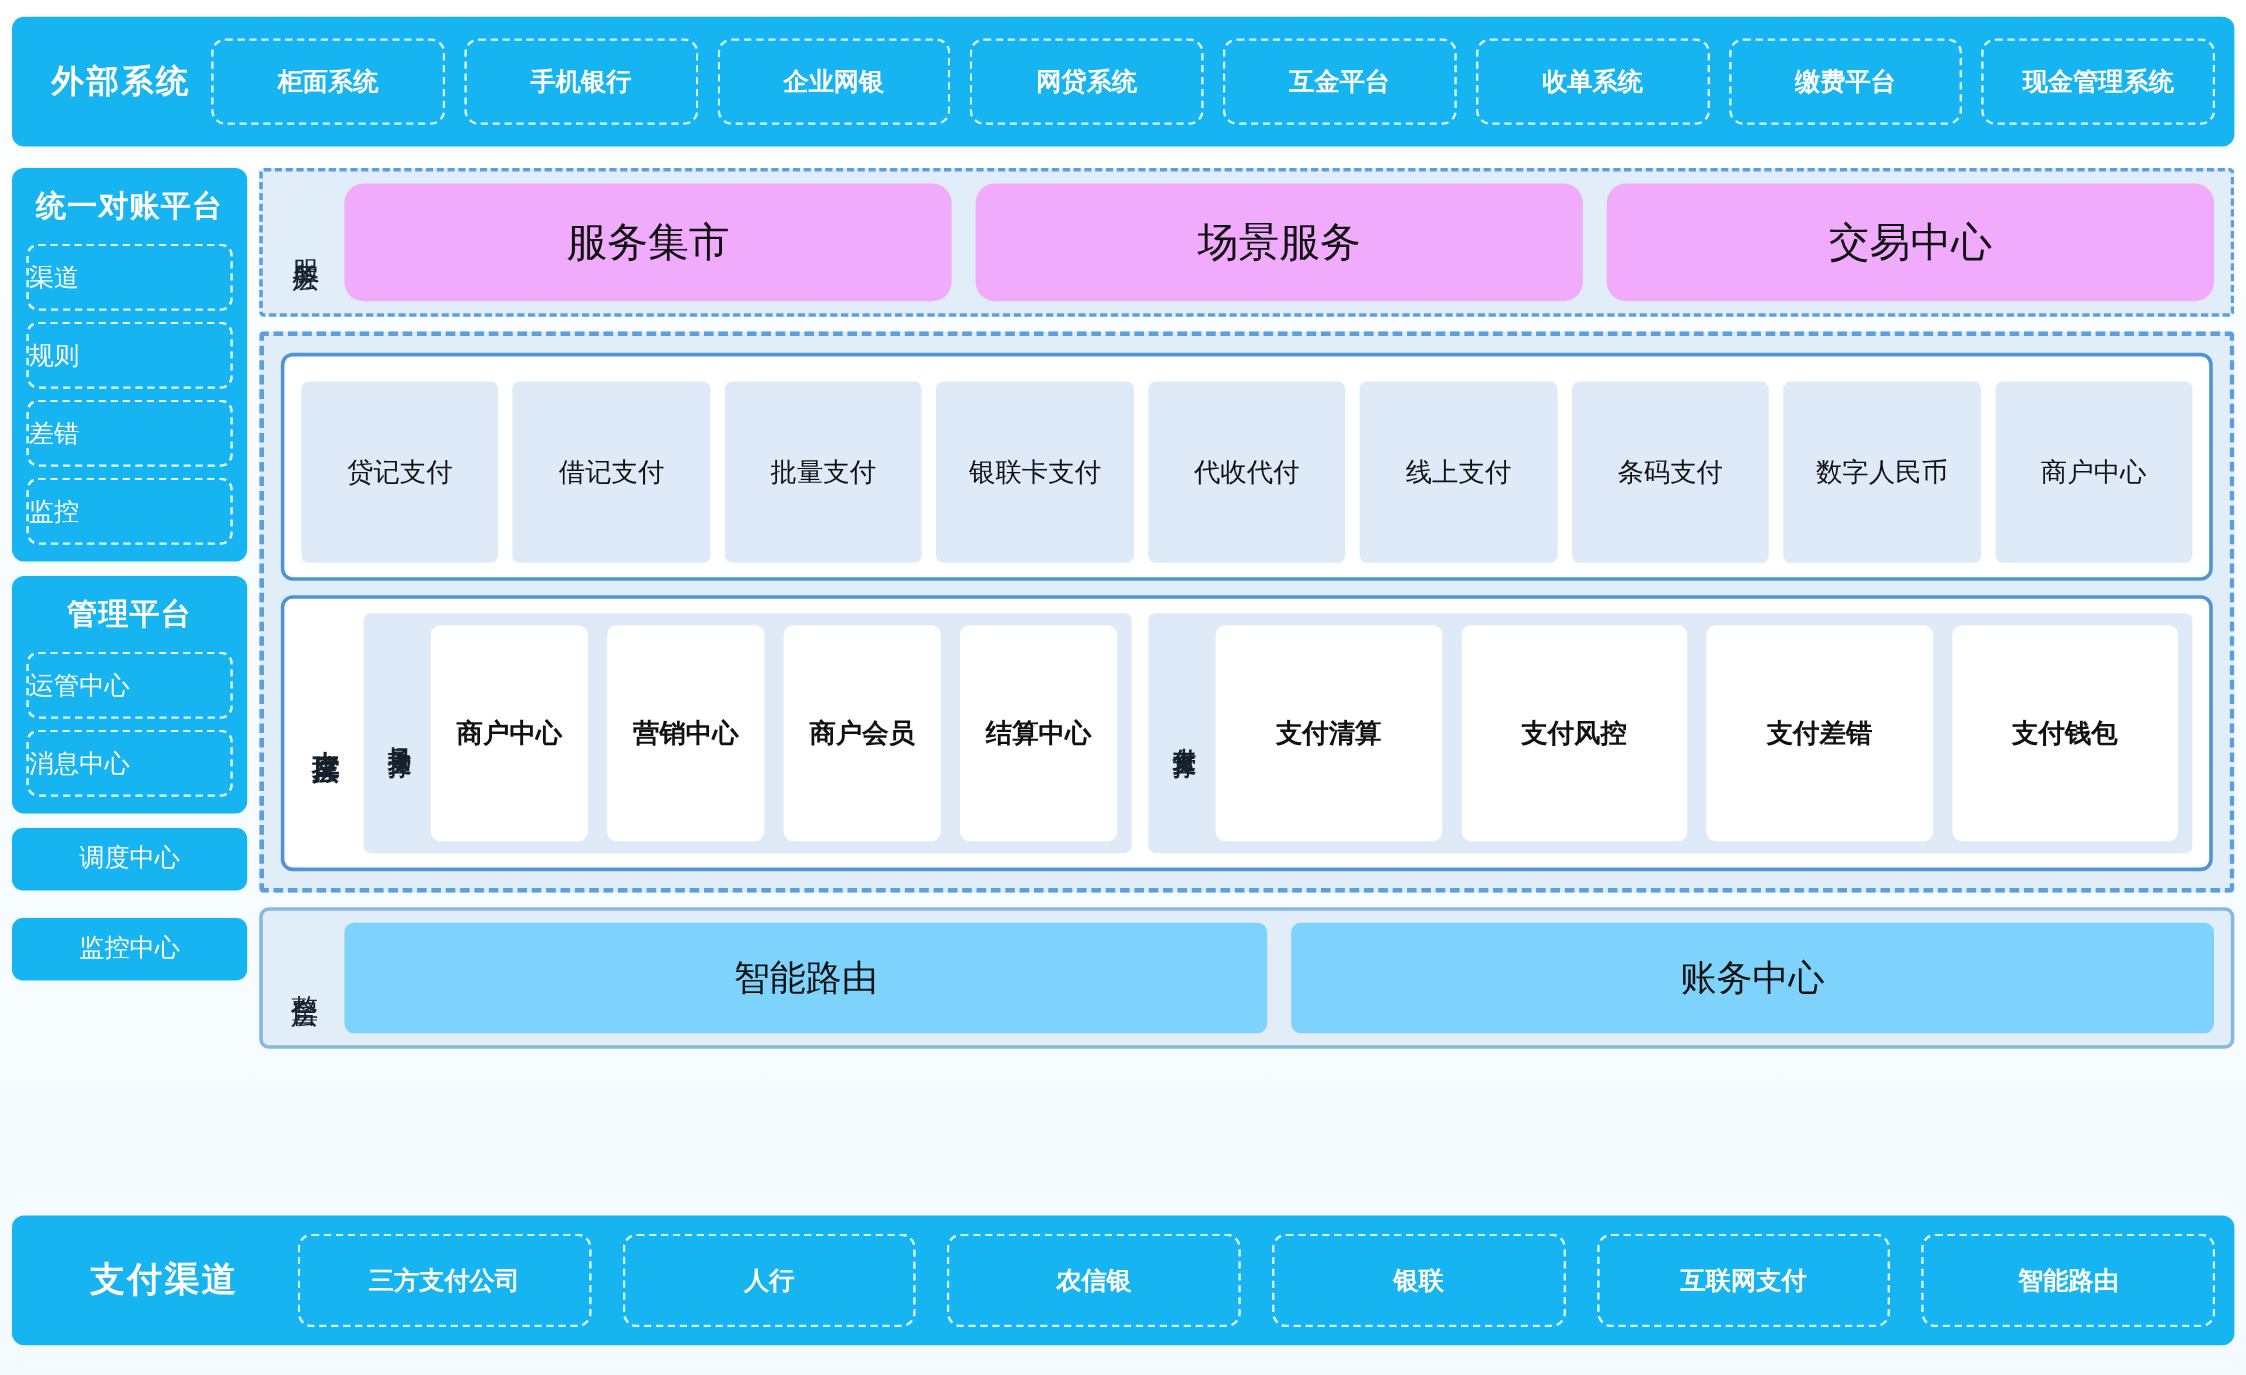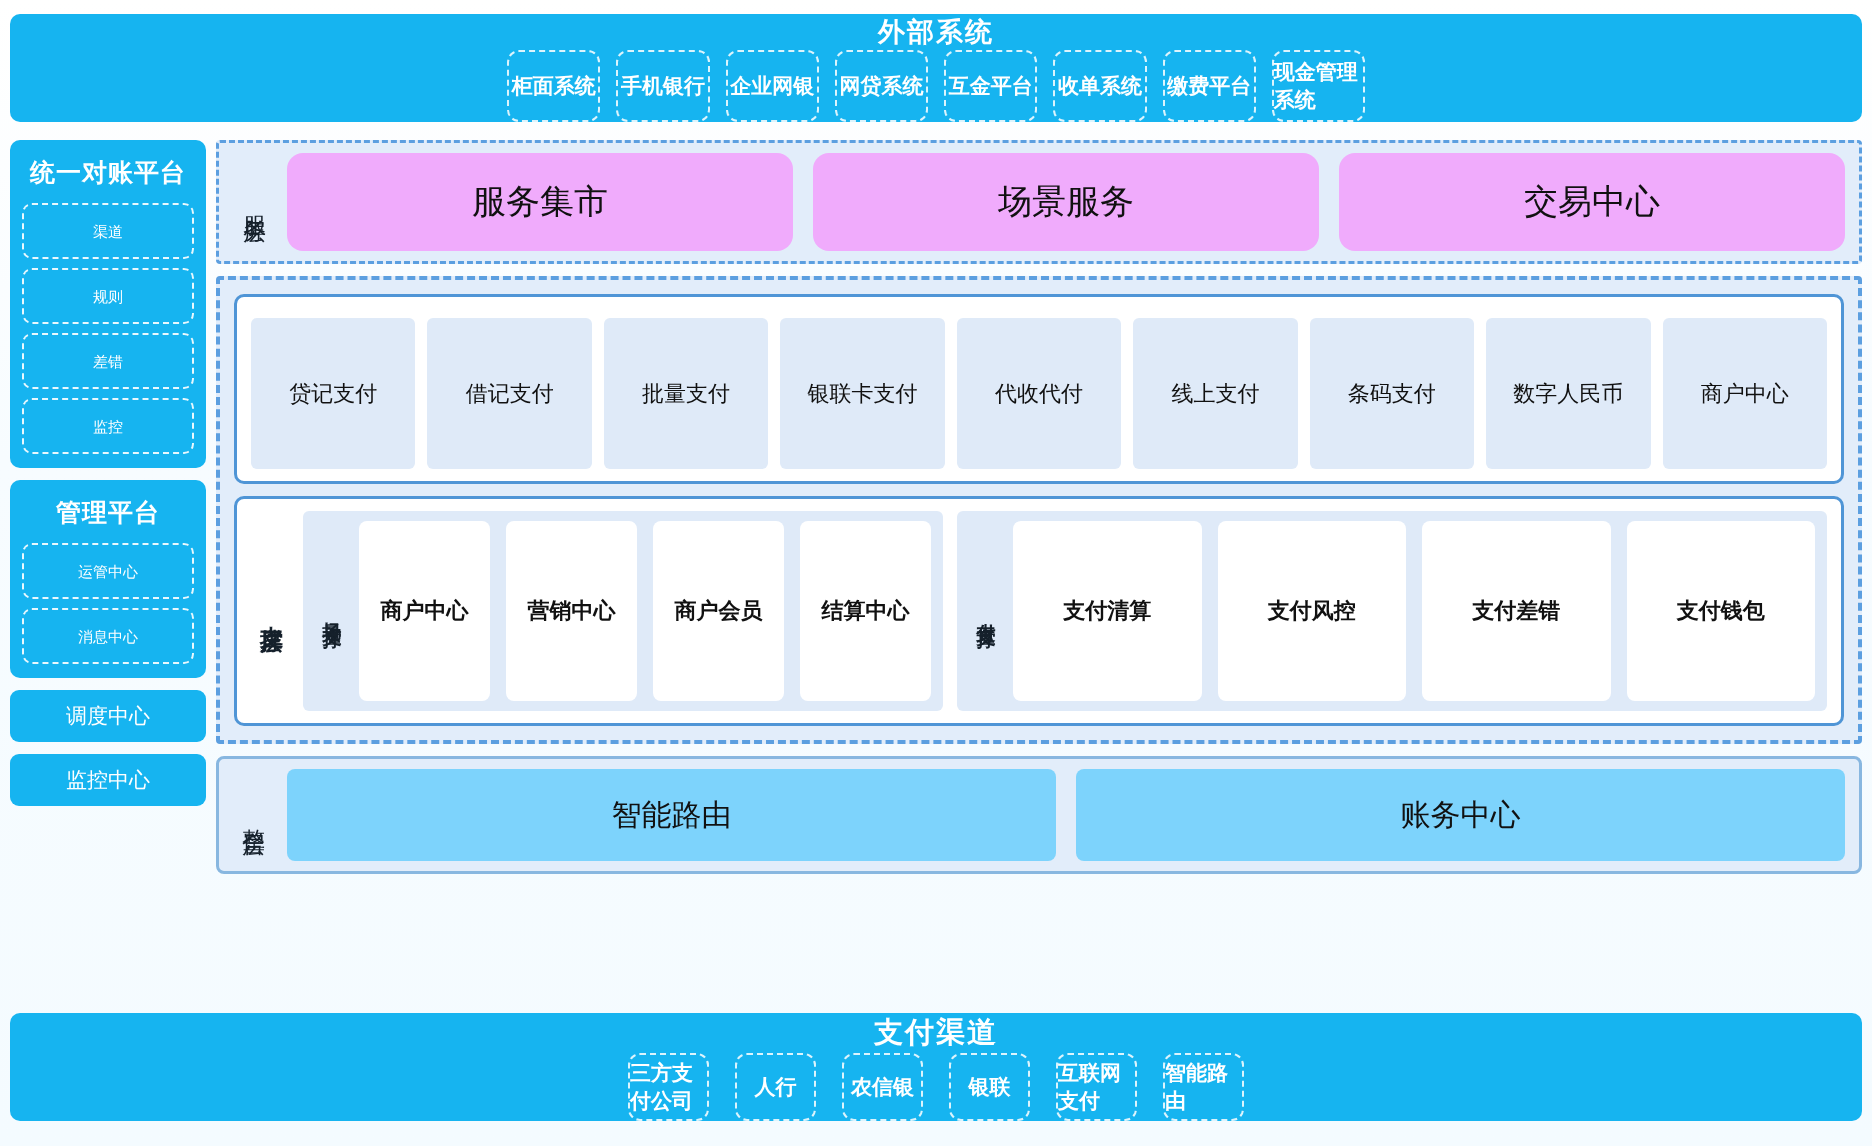--- a/index.html
+++ b/index.html
@@ -22,21 +22,20 @@
     background: linear-gradient(180deg,#ffffff 0%, #f7fcff 40%, #f4fbff 100%);
   }
 
   
   .bluebar {
     background: #16b4f0;
     border-radius: 10px;
     display: flex;
     align-items: center;
     box-sizing: border-box;
-    flex-direction: column;
   }
   .bluebar-title {
     color: #ffffff;
     font-weight: bold;
     letter-spacing: 2px;
     flex: 0 0 auto;
     text-align: center;
   }
   .bluebar-items {
     flex: 1 1 auto;
@@ -88,33 +87,32 @@
     padding: 10px 12px 14px 12px;
     margin-bottom: 12px;
   }
   .lpanel-title {
     color:#fff; font-weight: bold; text-align:center;
     font-size: 25px; line-height: 44px; letter-spacing: 1px;
   }
   .lchip {
     border: 2px dashed rgba(255,255,255,0.9);
     border-radius: 10px;
-    color: #fff; font-size: 15px;
-    text-align: center;
+    color: #fff; font-size: 21px;
     height: 56px; line-height: 54px;
     margin-top: 9px;
     box-sizing: border-box;
   }
   .lsolid {
     background:#16b4f0;
     border-radius: 9px;
     color:#fff; font-size: 21px;
     text-align:center;
     height: 52px; line-height: 52px;
-    margin-bottom: 12px;
+    margin-bottom: 23px;
   }
 
   
   .right { position: absolute; left: 216px; top: 140px; width: 1646px; }
 
   .dashbox {
     background: #e2edfa;
     box-sizing: border-box;
     border-radius: 4px;
     padding: 12px;

